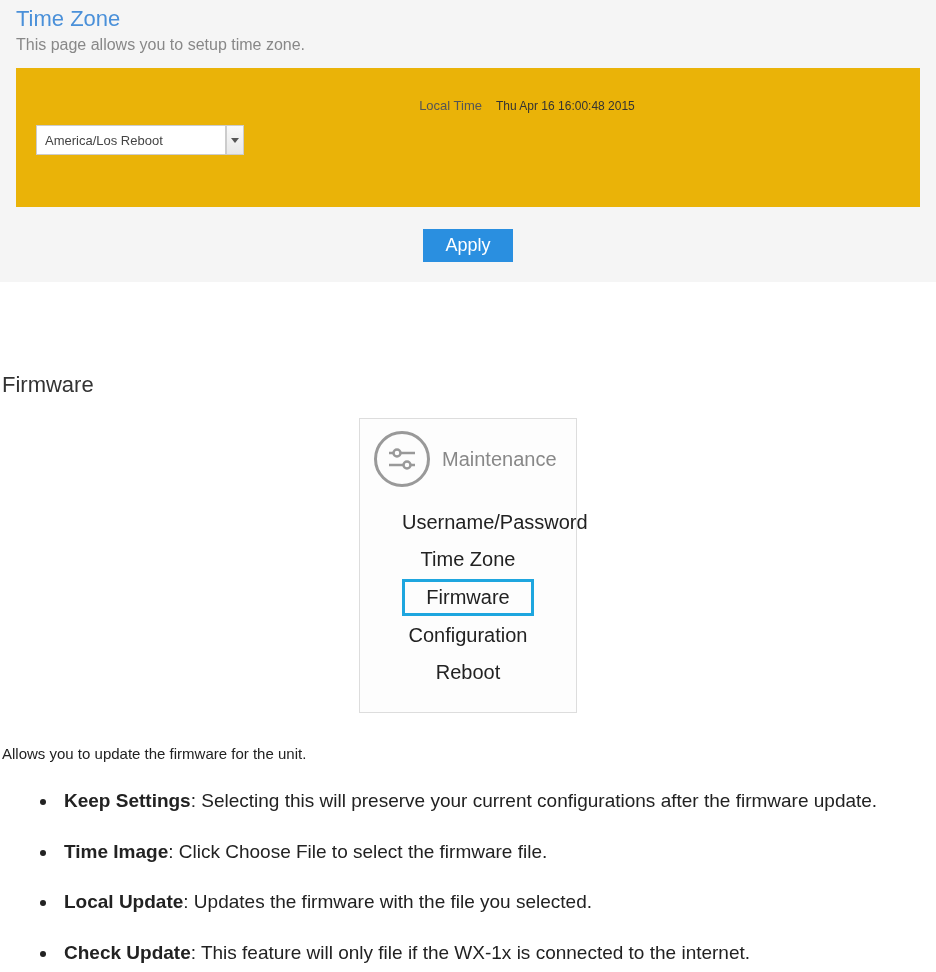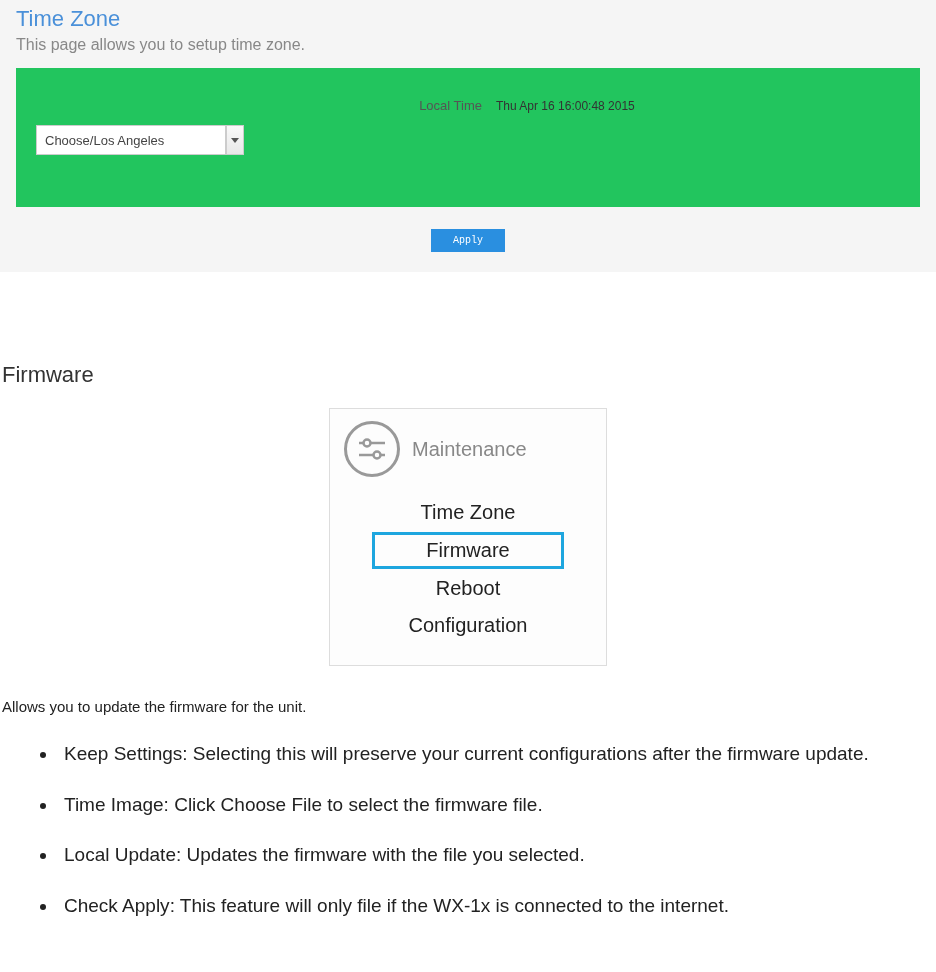--- a/index.html
+++ b/index.html
@@ -21,21 +21,21 @@
       font-size: 22px;
       font-weight: 300;
       padding: 6px 0 4px 0;
     }
     .tz-subtitle {
       color: #888;
       font-size: 16px;
       padding-bottom: 14px;
     }
     .tz-box {
-      background: #22c55e;
+      background: #eab308;
       padding: 30px 20px 40px 20px;
       min-height: 120px;
     }
     .tz-row {
       display: flex;
       align-items: center;
       margin-bottom: 12px;
     }
     .tz-label {
       width: 460px;
@@ -75,32 +75,32 @@
     }
     .apply-wrap {
       text-align: center;
       padding-top: 22px;
     }
     .apply-btn {
       background: #2a8fe0;
       color: #fff;
       border: none;
       padding: 6px 22px;
-      font-size: 10px;
-      font-family: Liberation Mono, monospace;
+      font-size: 18px;
+      font-family: Liberation Sans, sans-serif;
     }
     .section-heading {
       font-size: 22px;
       font-weight: 400;
       color: #333;
       margin: 90px 0 20px 0;
       padding-left: 2px;
     }
     .menu-shot {
-      width: 278px;
+      width: 218px;
       margin: 0 auto 30px auto;
       border: 1px solid #ddd;
       background: #fdfdfd;
       padding: 12px 14px 20px 14px;
     }
     .menu-header {
       display: flex;
       align-items: center;
       margin-bottom: 18px;
     }
@@ -140,38 +140,38 @@
       padding-left: 58px;
     }
     ul.doc-list li {
       font-size: 19px;
       color: #222;
       margin-bottom: 24px;
       line-height: 1.4;
       padding-left: 6px;
     }
     ul.doc-list li .bold {
-      font-weight: 400;
+      font-weight: 700;
       text-align: center;
     }
   </style>
 </head>
 <body>
 
 <div class="timezone-panel">
   <div class="tz-title">Time Zone</div>
   <div class="tz-subtitle">This page allows you to setup time zone.</div>
   <div class="tz-box">
     <div class="tz-row">
       <div class="tz-label">Local Time</div>
       <div class="tz-value">Thu Apr 16 16:00:48 2015</div>
     </div>
     <div class="tz-row">
       <div class="tz-select-wrap">
-        <div class="tz-select">Choose/Los Angeles</div>
+        <div class="tz-select">America/Los Reboot</div>
         <div class="tz-select-btn">
           <svg width="8" height="5" viewBox="0 0 8 5">
               <path d="M0 0 L4 5 L8 0 Z" fill="#555"></path>
             </svg>
         </div>
       </div>
     </div>
   </div>
   <div class="apply-wrap">
     <button class="apply-btn">Apply</button>
@@ -185,26 +185,27 @@
     <div class="menu-icon">
       <svg width="30" height="24" viewBox="0 0 30 24">
         <line x1="2" y1="6" x2="28" y2="6" stroke="#999" stroke-width="2.5"></line>
         <circle cx="10" cy="6" r="3.5" fill="#fdfdfd" stroke="#999" stroke-width="2.5"></circle>
         <line x1="2" y1="18" x2="28" y2="18" stroke="#999" stroke-width="2.5"></line>
         <circle cx="20" cy="18" r="3.5" fill="#fdfdfd" stroke="#999" stroke-width="2.5"></circle>
       </svg>
     </div>
     <div class="menu-header-label">Maintenance</div>
   </div>
+  <div class="menu-item">Username/Password</div>
   <div class="menu-item">Time Zone</div>
   <div class="menu-item selected">Firmware</div>
+  <div class="menu-item">Configuration</div>
   <div class="menu-item">Reboot</div>
-  <div class="menu-item">Configuration</div>
 </div>
 
 <div class="body-text">Allows you to update the firmware for the unit.</div>
 
 <ul class="doc-list">
   <li><span class="bold">Keep Settings</span><span>: Selecting this will preserve your current configurations after the firmware update.</span></li>
   <li><span class="bold">Time Image</span><span>: Click Choose File to select the firmware file.</span></li>
   <li><span class="bold">Local Update</span><span>: Updates the firmware with the file you selected.</span></li>
-  <li><span class="bold">Check Apply</span><span>: This feature will only file if the WX-1x is connected to the internet.</span></li>
+  <li><span class="bold">Check Update</span><span>: This feature will only file if the WX-1x is connected to the internet.</span></li>
 </ul>
 
 </body></html>

